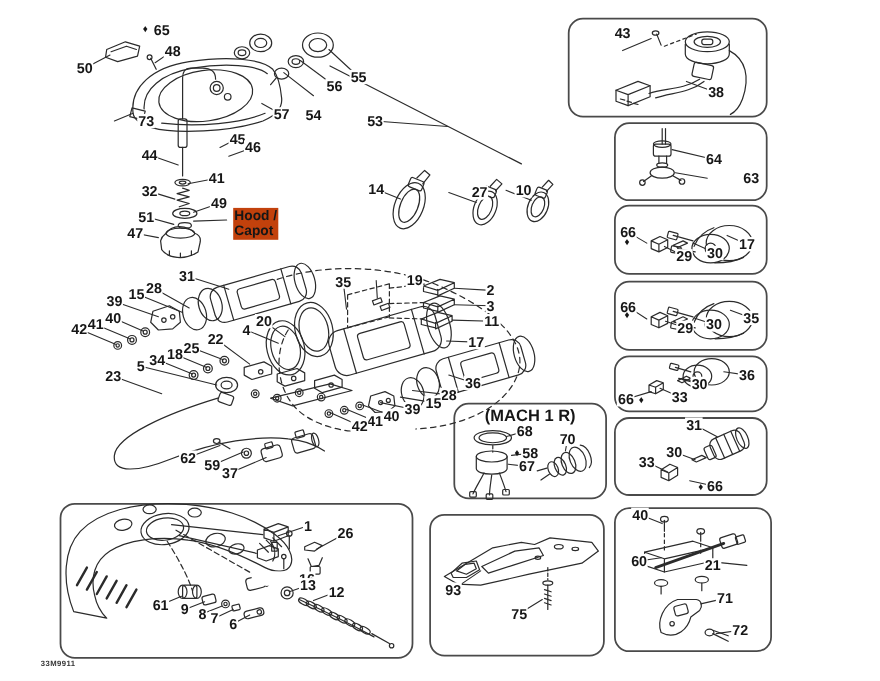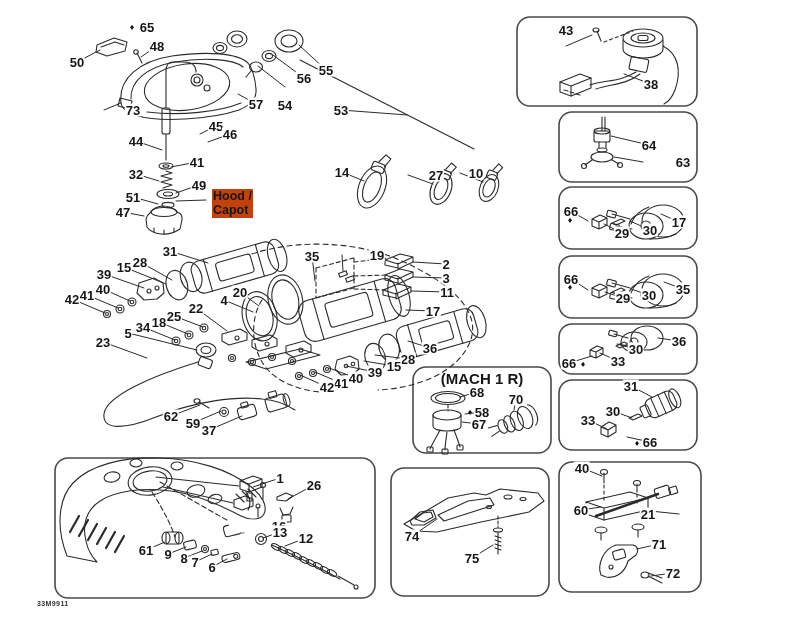--- a/index.html
+++ b/index.html
@@ -576,21 +576,21 @@
     <span class="callout" style="left: 280px; top: 478px;">1</span>
     <span class="callout" style="left: 314px; top: 485px;">26</span>
     <span class="callout" style="left: 258px; top: 526px; padding-left: 43px;">16</span>
     <span class="callout" style="left: 280px; top: 532px;">13</span>
     <span class="callout" style="left: 306px; top: 538px;">12</span>
     <span class="callout" style="left: 146px; top: 550px;">61</span>
     <span class="callout" style="left: 168px; top: 554px;">9</span>
     <span class="callout" style="left: 184px; top: 558px;">8</span>
     <span class="callout" style="left: 195px; top: 562px;">7</span>
     <span class="callout" style="left: 212px; top: 567px;">6</span>
-    <span class="callout" style="left: 412px; top: 536px;">74</span>
+    <span class="callout" style="left: 412px; top: 536px;">93</span>
     <span class="callout" style="left: 472px; top: 558px;">75</span>
     <span class="dot" style="left: 132px; top: 27px;">♦</span>
     <span class="dot" style="left: 570px; top: 220px;">♦</span>
     <span class="dot" style="left: 570px; top: 287px;">♦</span>
     <span class="dot" style="left: 583px; top: 364px;">♦</span>
     <span class="dot" style="left: 637px; top: 443px;">♦</span>
     <span class="dot" style="left: 470px; top: 412px;">♦</span>
   </div>
 
 </body></html>

